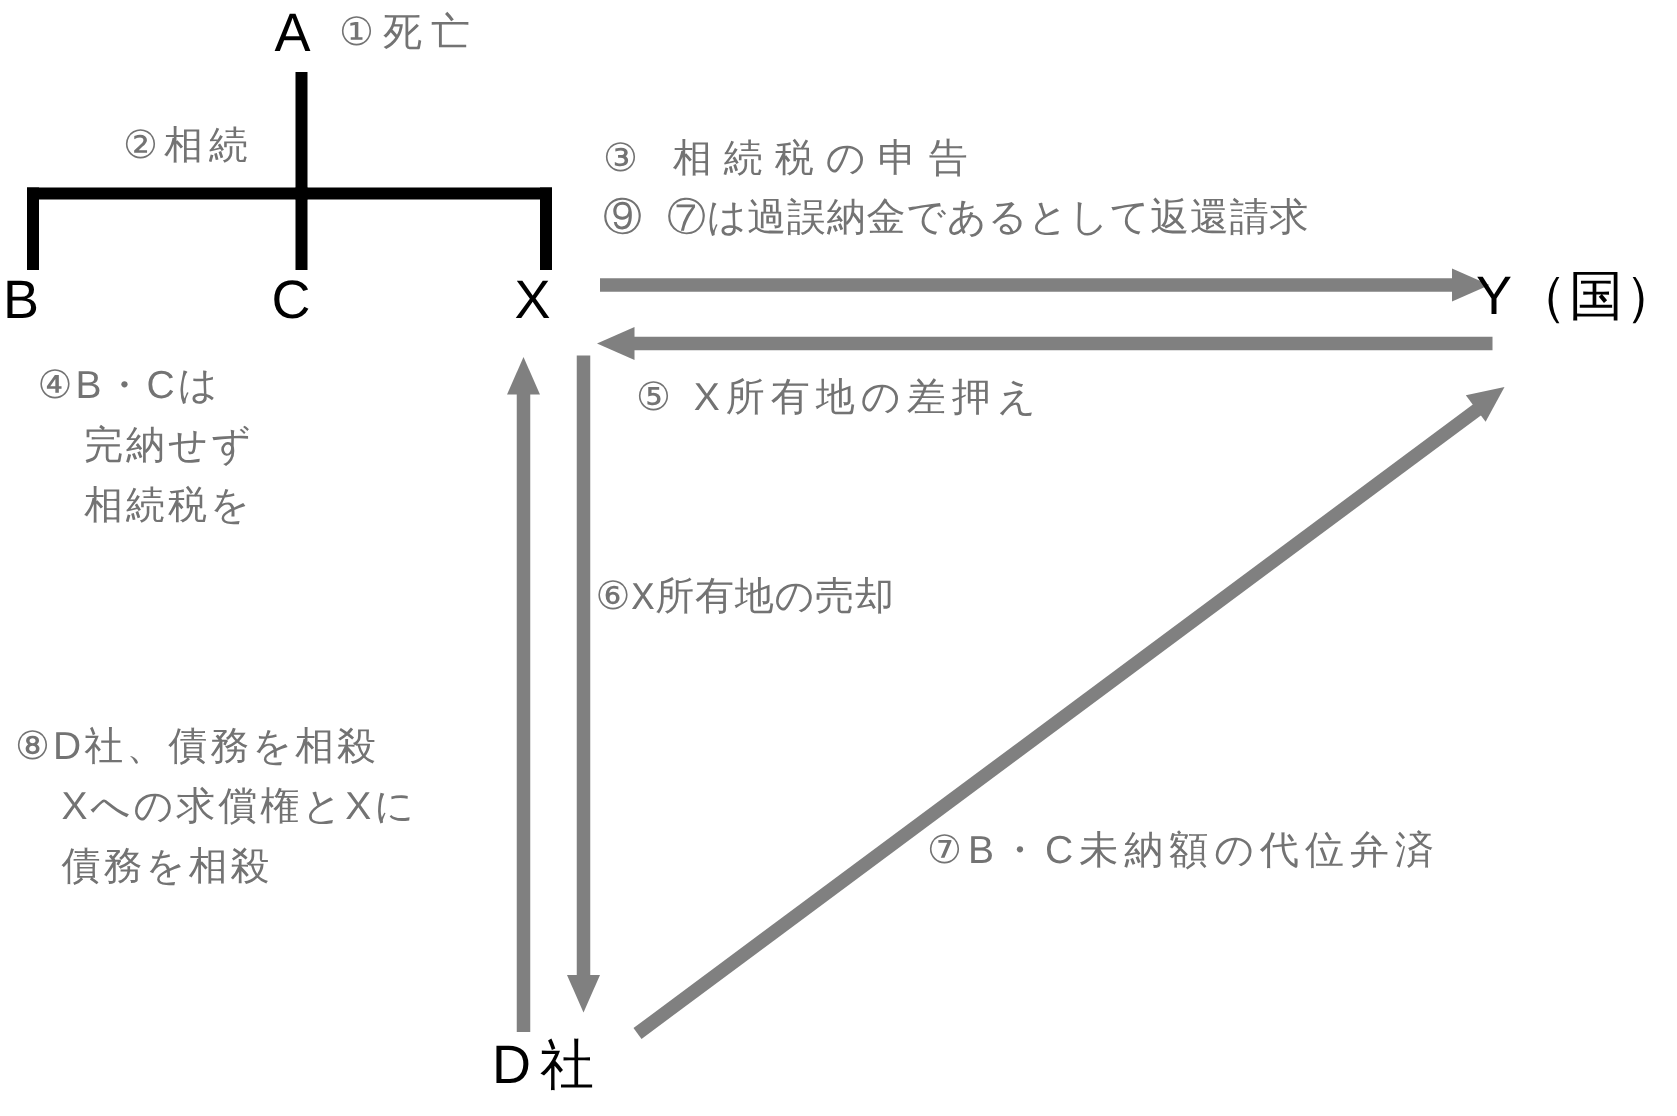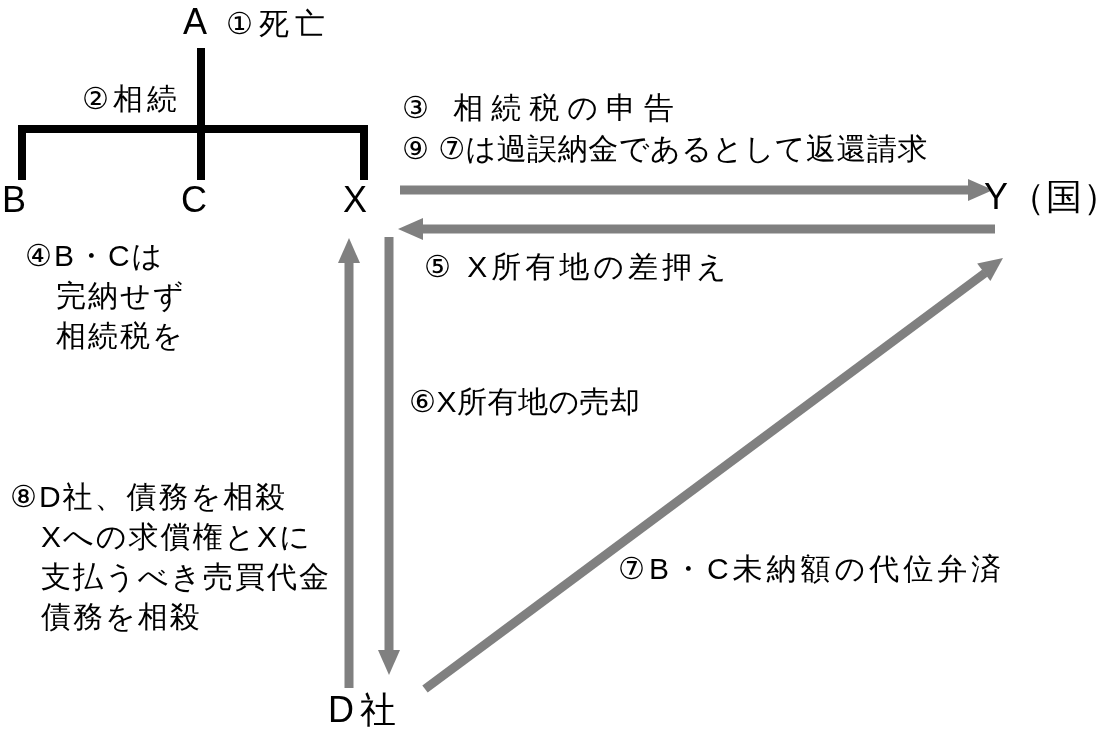--- a/index.html
+++ b/index.html
@@ -14,29 +14,29 @@
   #lines{position:absolute;left:0;top:0;width:1118px;height:744px;}
   .abs{position:absolute;white-space:nowrap;}
   .node{
     font-size:36px;
     line-height:1;
     letter-spacing:1px;
     color:#000000;
   }
   .node-d{letter-spacing:6px;}
   .annot{
-    font-size:30px;
+    font-size:26px;
     line-height:1.15;
     letter-spacing:2px;
-    color:#000000;
+    color:#737373;
   }
   .ls8{letter-spacing:8px;}
   .ls6{letter-spacing:6px;}
   .ls4{letter-spacing:4px;margin-top:10px;}
-  .ls0{letter-spacing:0.5px;}
+  .ls0{letter-spacing:0.5px;font-family:Liberation Mono, monospace;}
   .block .line{line-height:40px;}
   .block .line.indent{margin-left:31px;}
 </style>
 </head>
 <body>
 
 <div id="canvas">
 
   <svg id="lines" viewBox="0 0 1118 744" xmlns="http://www.w3.org/2000/svg">
 
@@ -89,24 +89,23 @@
   <div class="abs annot ls8" style="left:402px;top:91px;">③ 相続税の申告</div>
   <div class="abs annot ls0" style="left:402px;top:132px;">⑨ ⑦は過誤納金であるとして返還請求</div>
 
   <div class="abs annot block" style="left:25px;top:236px;">
     <div class="line">④B・Cは</div>
     <div class="line indent">完納せず</div>
     <div class="line indent">相続税を</div>
   </div>
 
   <div class="abs annot ls4" style="left:424px;top:240px;">⑤ X所有地の差押え</div>
-  <div class="abs annot ls0" style="left:397px;top:385px;margin-left:12px;">⑥X所有地の売却</div>
+  <div class="abs annot ls0" style="left:397px;top:385px;">⑥X所有地の売却</div>
 
   <div class="abs annot block" style="left:10px;top:477px;">
     <div class="line">⑧D社、債務を相殺</div>
     <div class="line indent">Xへの求償権とXに</div>
-    <div class="line indent">支払うべき売買代金</div>
     <div class="line indent">債務を相殺</div>
   </div>
 
   <div class="abs annot ls4" style="left:618px;top:542px;">⑦B・C未納額の代位弁済</div>
 
 </div>
 
 </body></html>

